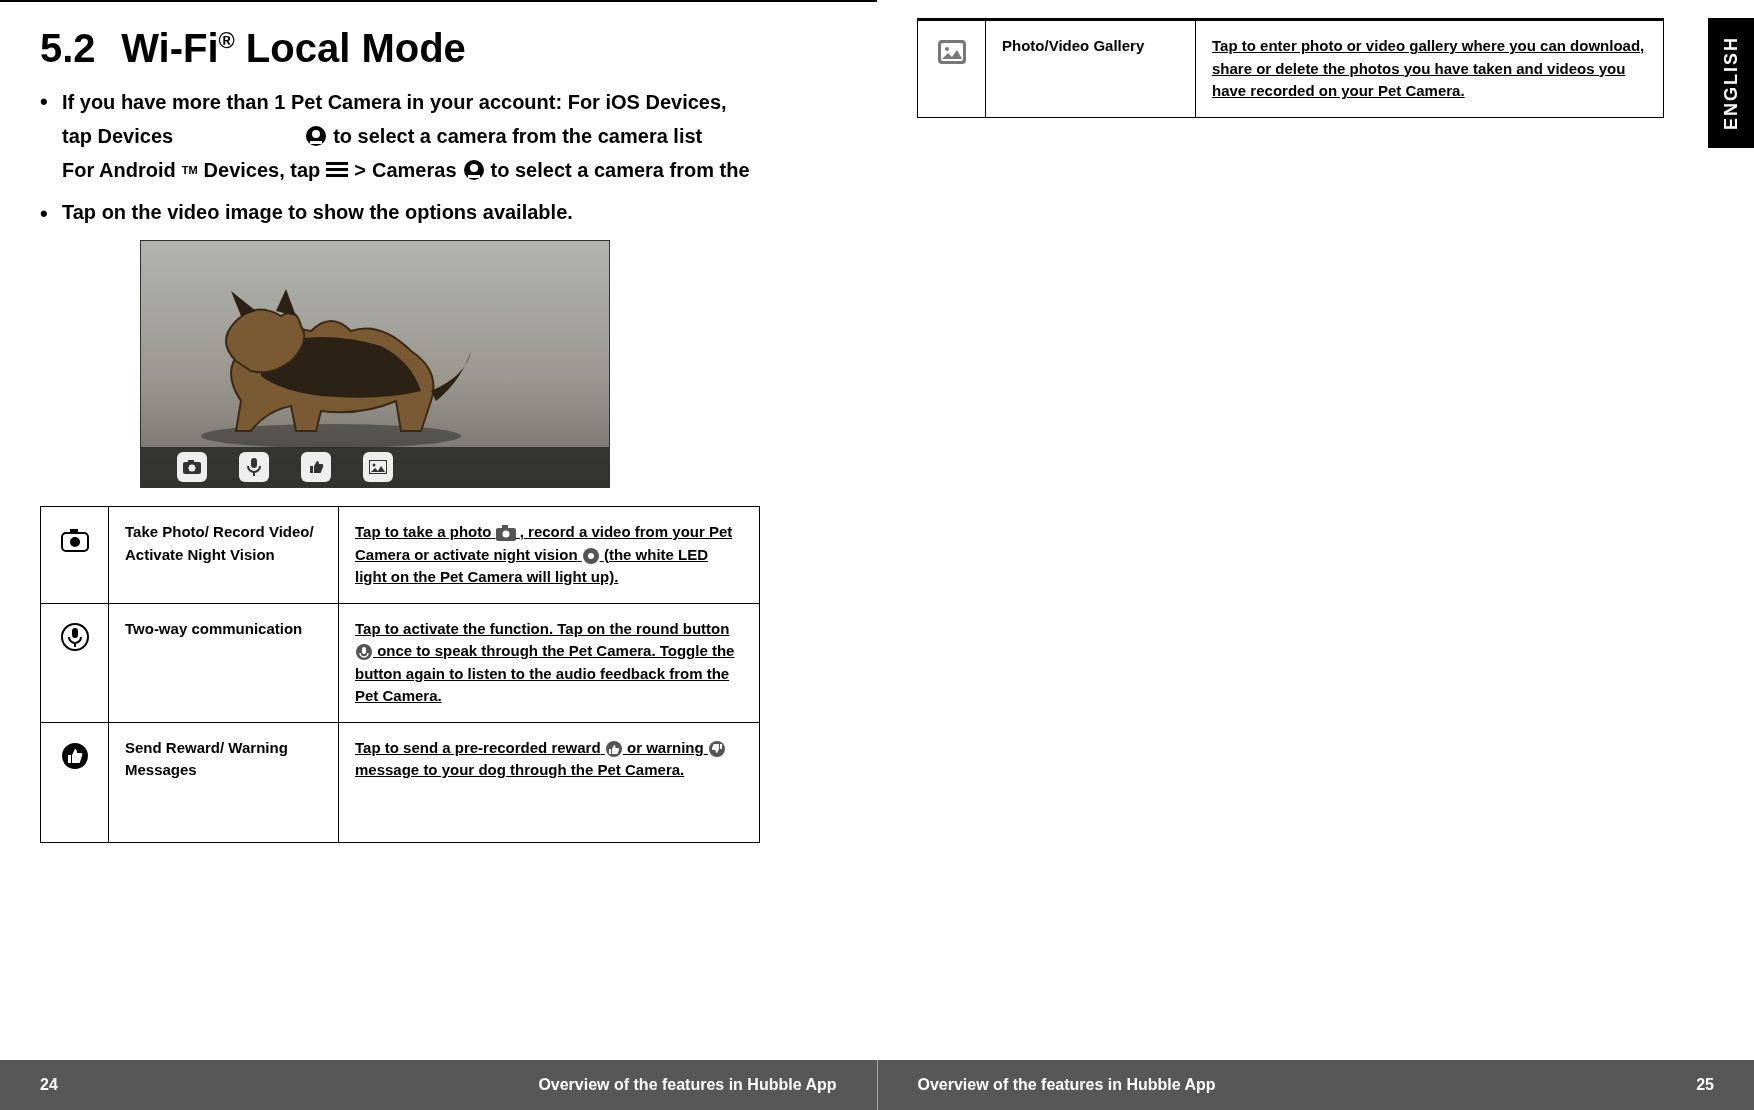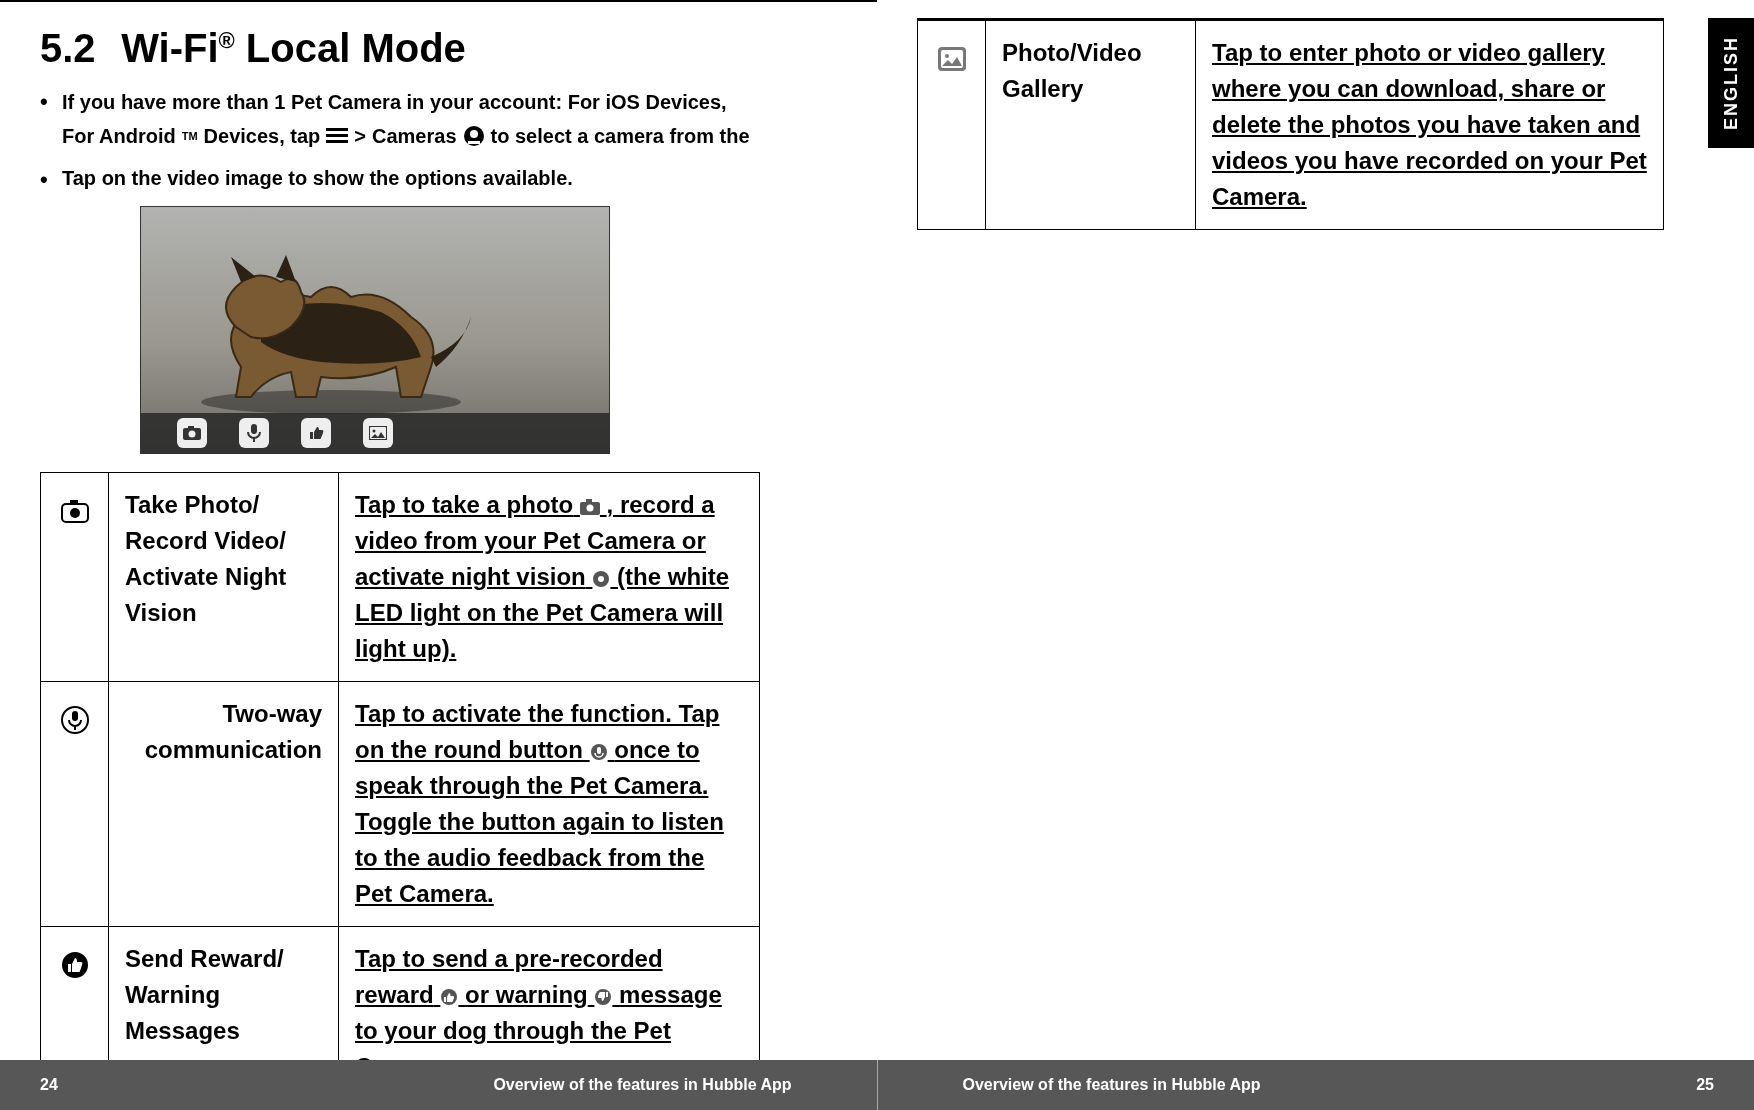--- a/index.html
+++ b/index.html
@@ -36,30 +36,30 @@
   .ico svg { display: block; }
 
   
   .shot { width: 470px; height: 248px; margin: 12px 0 18px 100px; border: 1px solid #333; position: relative; background: linear-gradient(180deg,#b2b3b1 0%, #9a988f 55%, #6e6c66 100%); overflow: hidden; }
   .dog { position: absolute; left: 40px; top: 40px; width: 300px; height: 170px; }
   .shot-bar { position: absolute; bottom: 0; left: 0; right: 0; height: 40px; background: rgba(40,40,40,0.85); display: flex; align-items: center; gap: 32px; padding-left: 36px; }
   .shot-bar .btn { width: 30px; height: 30px; border-radius: 6px; background: #eee; display: flex; align-items: center; justify-content: center; }
 
   
   table.feat { border-collapse: collapse; width: 720px; }
-  table.feat td { border: 1px solid #000; padding: 14px 16px; vertical-align: top; font-size: 24px; line-height: 1.5; }
+  table.feat td { border: 1px solid #000; padding: 14px 16px; vertical-align: top; font-size: 15px; line-height: 1.5; }
   table.feat td.icon-cell { width: 68px; text-align: center; vertical-align: top; padding-top: 18px; }
   table.feat td.label-cell { width: 210px; font-weight: bold; }
-  table.feat td.label-cell.wide { width: 230px; text-align: right; }
+  table.feat td.label-cell.wide { width: 230px; }
   table.feat td.desc-cell { font-weight: bold; text-decoration: underline; }
 
   .inline-bold { font-weight: 800; }
 
   
-  .footer { height: 50px; background: #575757; color: #fff; display: flex; gap: 45px; }
+  .footer { height: 50px; background: #575757; color: #fff; display: flex; }
   .footer .half { flex: 1; display: flex; align-items: center; padding: 0 40px; font-size: 16px; font-weight: bold; }
   .footer .half.left { justify-content: flex-start; }
   .footer .half .pg { width: 40px; }
   .footer .half .txt { flex: 1; text-align: right; }
   .footer .half.right .txt { text-align: left; }
   .footer .half.right .pg { text-align: right; }
   .footer-sep { width: 1px; background: #aaa; }
 </style>
 </head>
 <body>
@@ -69,20 +69,32 @@
   <div class="page page-left">
     <h1>
       <span class="sec">5.2</span>
       <span>Wi-Fi</span><sup>®</sup><span> Local Mode</span>
     </h1>
 
     <ul class="bullets">
       <li>
         <div class="sub">If you have more than 1 Pet Camera in your account: For iOS Devices,</div>
         <div class="sub sub-line">
+          <span>tap Devices</span>
+          <span style="width:120px"></span>
+          <span class="ico">
+            <svg width="22" height="22" viewBox="0 0 22 22">
+                <circle cx="11" cy="11" r="10" fill="#000"></circle>
+                <circle cx="11" cy="9" r="4" fill="#fff"></circle>
+                <rect x="5" y="16" width="12" height="3" fill="#fff"></rect>
+              </svg>
+          </span>
+          <span>to select a camera from the camera list</span>
+        </div>
+        <div class="sub sub-line">
           <span>For Android</span>
             <sup>TM</sup>
           <span> Devices, tap</span>
           <span class="ico">
             <svg width="22" height="16" viewBox="0 0 22 16">
                 <rect y="0" width="22" height="3" fill="#000"></rect>
                 <rect y="6" width="22" height="3" fill="#000"></rect>
                 <rect y="12" width="22" height="3" fill="#000"></rect>
               </svg>
           </span>

